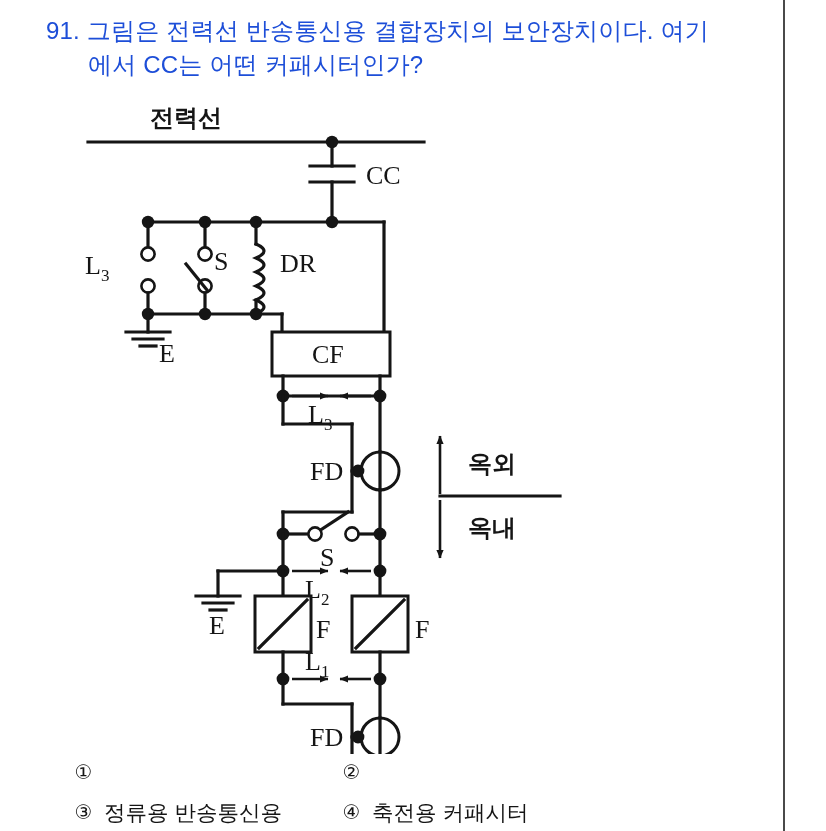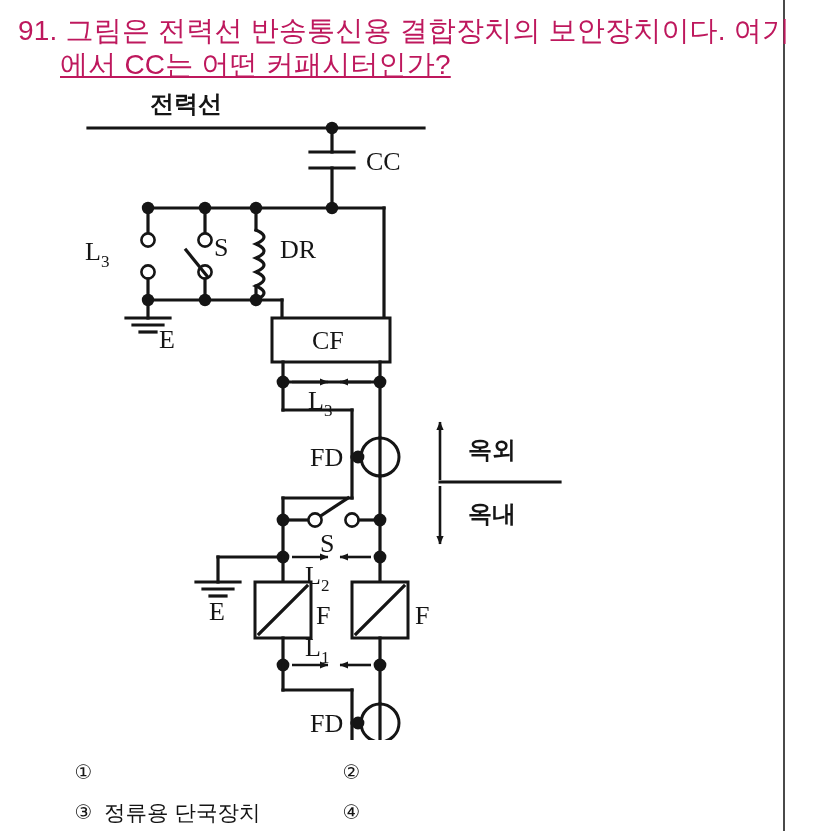--- a/index.html
+++ b/index.html
@@ -28,33 +28,34 @@
   }
 
   
   #question-block {
     position: absolute;
     left: 18px;
     top: 14px;
     width: 700px;
   }
   .q-line {
-    font-size: 28px;
+    font-size: 24px;
     line-height: 34px;
     letter-spacing: 0.2px;
     white-space: pre;
-    color: #be185d;
-  }
-  .q-line.second { padding-left: 42px; text-decoration: underline; }
+    color: #1d4ed8;
+    margin-left: 28px;
+  }
+  .q-line.second { padding-left: 42px; }
 
   
   #figure {
     position: absolute;
     left: 0px;
-    top: 90px;
+    top: 104px;
     width: 783px;
     height: 650px;
   }
   #figure svg { display: block; }
 
   
   #options {
     position: absolute;
     left: 70px;
     top: 752px;
@@ -292,19 +293,20 @@
     <div class="opt">
       <span class="opt-num">①</span>
     </div>
     <div class="opt">
       <span class="opt-num">②</span>
     </div>
   </div>
   <div class="opt-row">
     <div class="opt">
       <span class="opt-num">③</span>
-      <span>정류용 단국장치</span>
+      <span>정류용 반송통신용</span>
     </div>
     <div class="opt">
       <span class="opt-num">④</span>
+      <span>축전용 커패시터</span>
     </div>
   </div>
 </div>
 
 </body></html>

